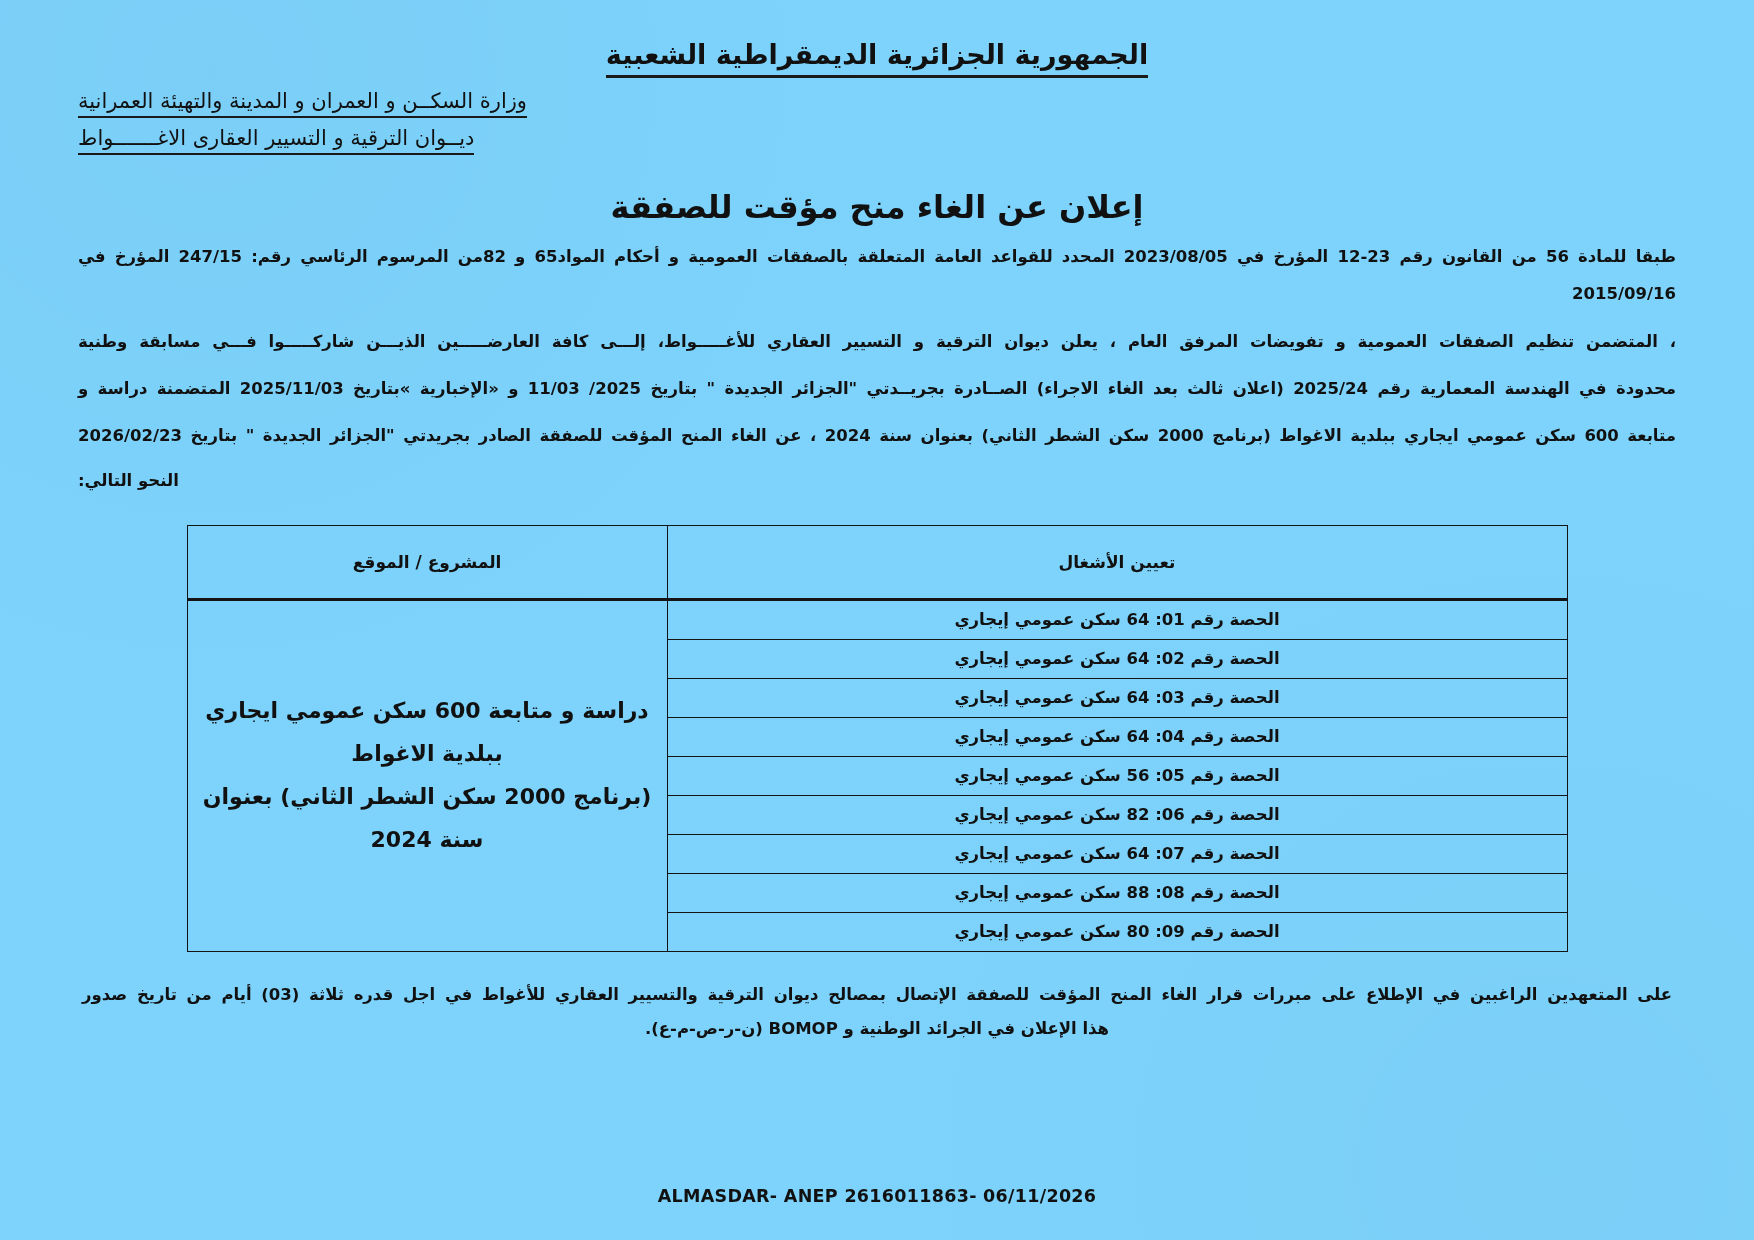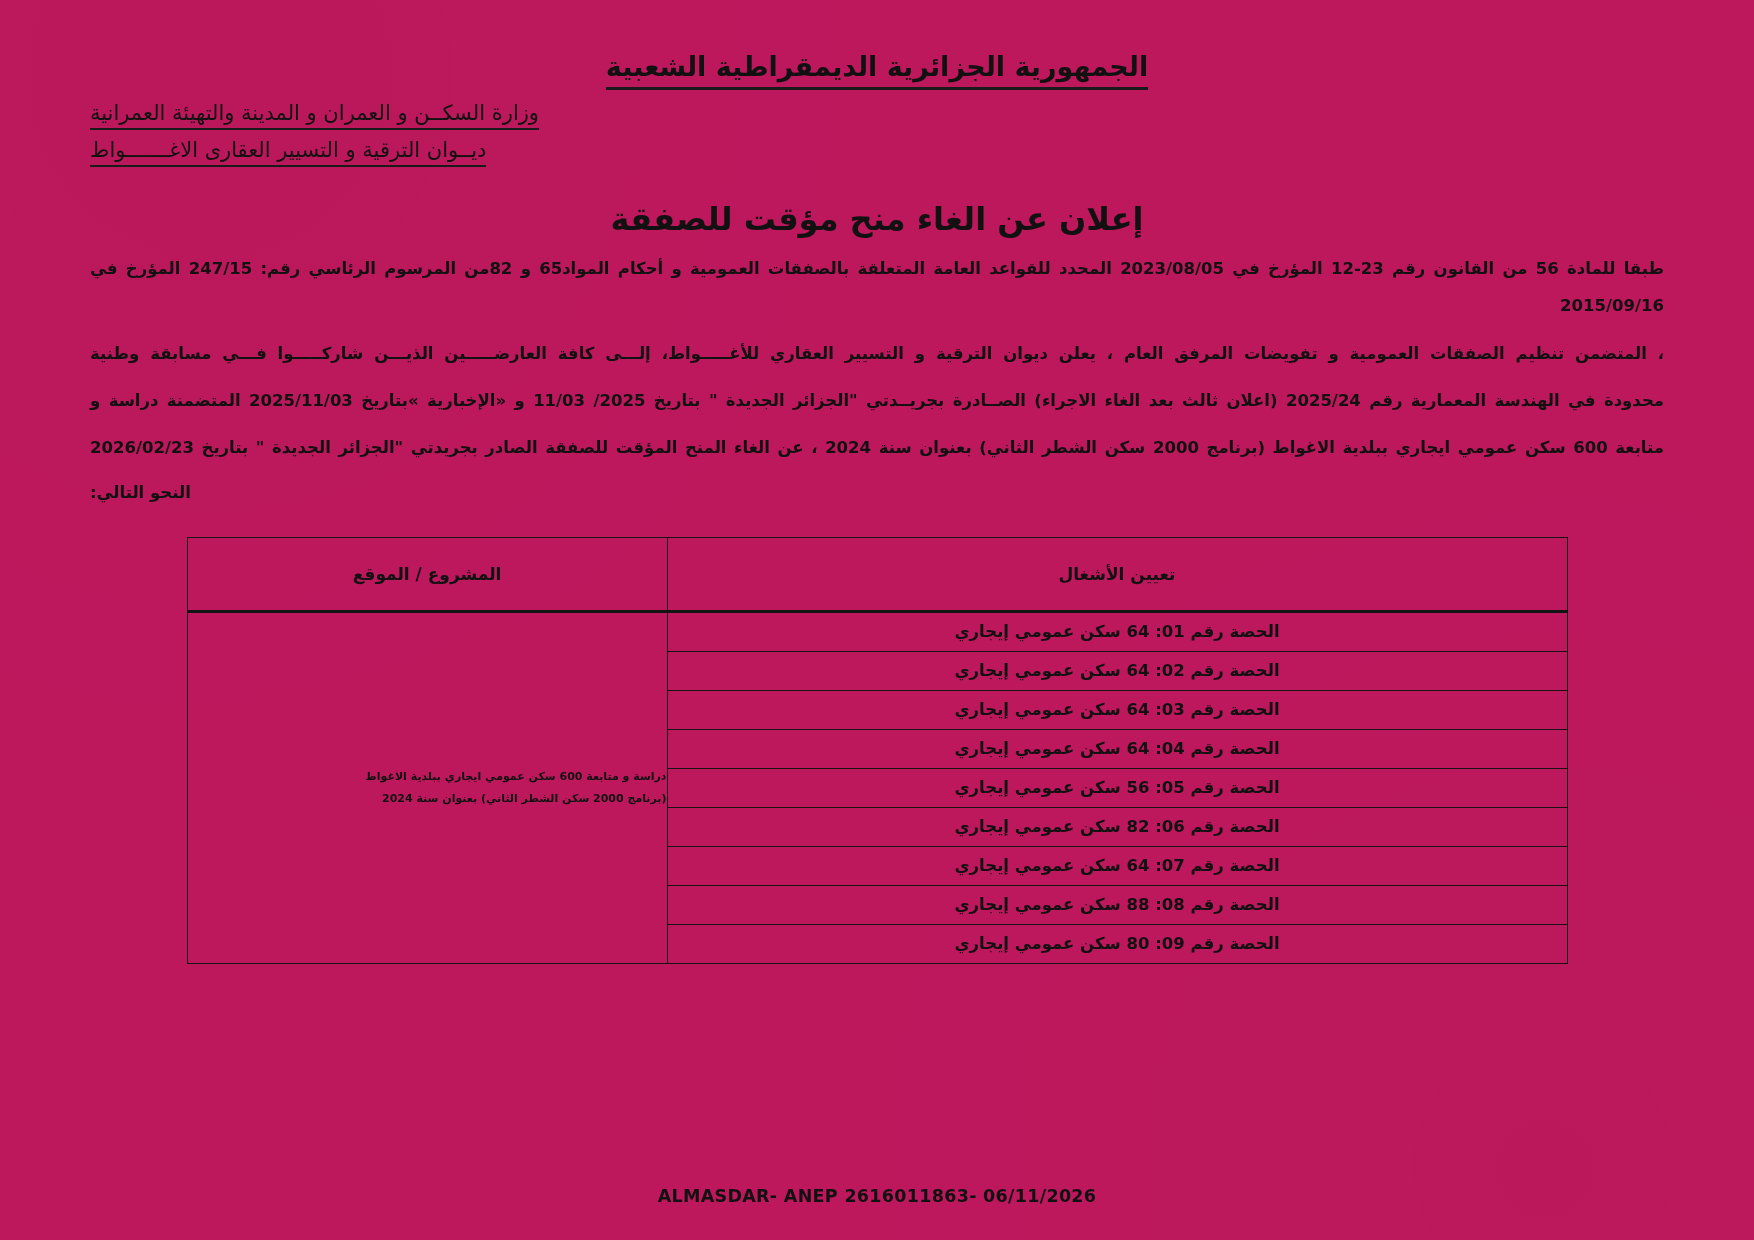--- a/index.html
+++ b/index.html
@@ -14,22 +14,22 @@
     position: relative;
     font-family: "DejaVu Sans", "Liberation Sans", sans-serif;
     color: #111111;
     overflow: hidden;
   }
 
   
   .page {
     position: absolute;
     inset: 0;
-    background: #be185d;
-    padding: 12px;
+    background: #7dd3fc;
+    padding: 0;
   }
   .page::after{
     content:"";
     position:absolute;
     inset:0;
     pointer-events:none;
     background:
       radial-gradient(circle at 12% 6%, rgba(0,0,0,0.018), rgba(0,0,0,0) 38%),
       radial-gradient(circle at 88% 94%, rgba(0,0,0,0.015), rgba(0,0,0,0) 42%);
   }
@@ -134,21 +134,22 @@
   td.works-cell {
     height: 38px;
     text-align: center;
     font-size: 16.5px;
     font-weight: bold;
     padding: 0 8px;
     white-space: nowrap;
     unicode-bidi: plaintext;
   }
   td.project-cell {
-    font-size: 11px;
+    text-align: center;
+    font-size: 22px;
     font-weight: bold;
     line-height: 1.95;
     padding: 0 14px;
   }
   td.project-cell .pl { display: block; unicode-bidi: plaintext; }
 
   
   .note {
     direction: rtl;
     text-align: justify;
@@ -251,17 +252,21 @@
         </tr>
         <tr>
           <td class="works-cell">الحصة رقم 08: 88 سكن عمومي إيجاري</td>
         </tr>
         <tr>
           <td class="works-cell">الحصة رقم 09: 80 سكن عمومي إيجاري</td>
         </tr>
       </tbody>
     </table>
 
+    <div>
+      <div class="note">على المتعهدين الراغبين في الإطلاع على مبررات قرار الغاء المنح المؤقت للصفقة الإتصال بمصالح ديوان الترقية والتسيير العقاري للأغواط في اجل قدره ثلاثة (03) أيام من تاريخ صدور</div>
+      <div class="note-l2">هذا الإعلان في الجرائد الوطنية و BOMOP   (ن-ر-ص-م-ع).</div>
+    </div>
 
   </div>
 
   <div class="anep">ALMASDAR- ANEP 2616011863- 06/11/2026</div>
 </div>
 
 </body></html>

